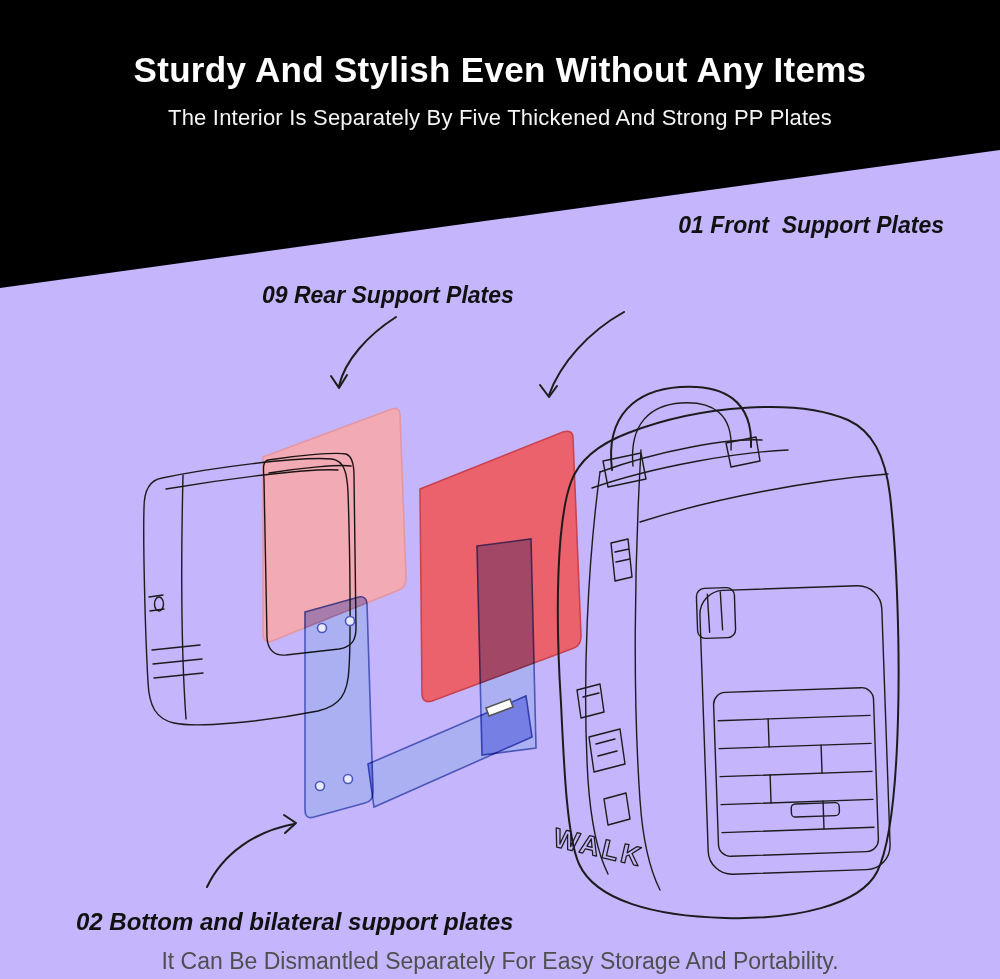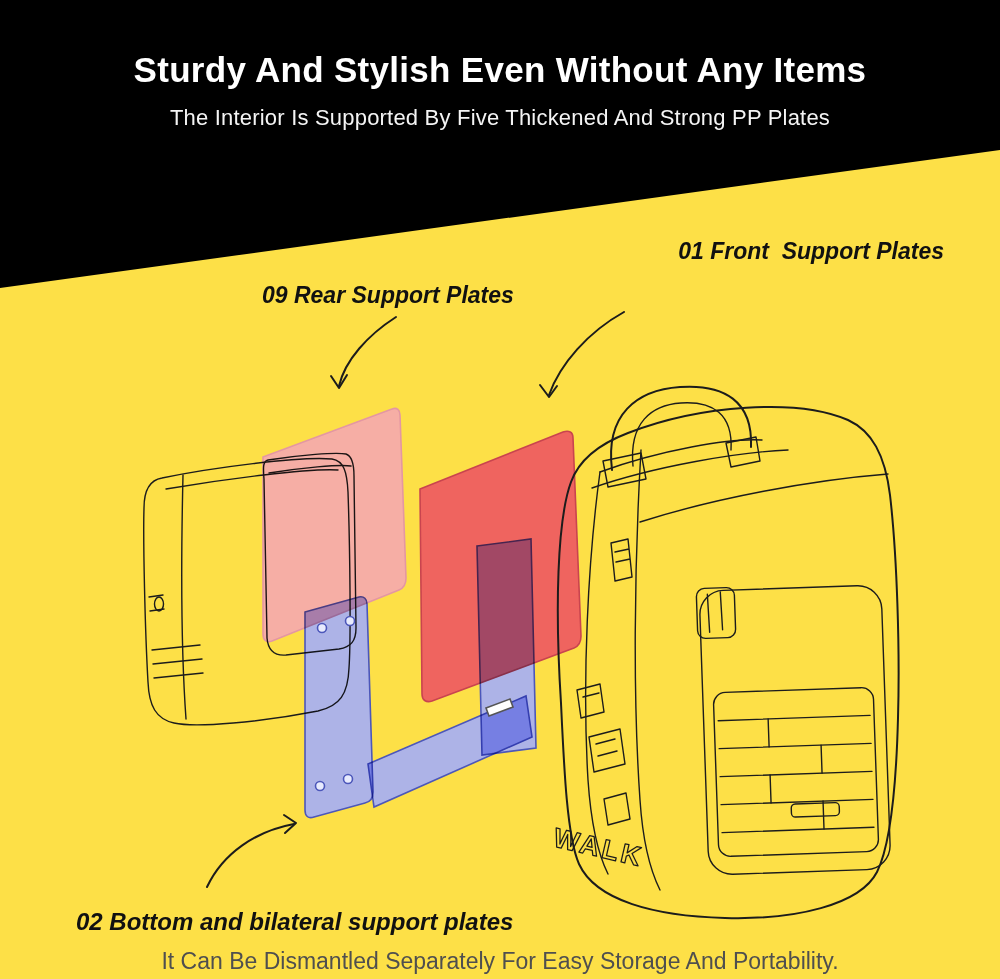--- a/index.html
+++ b/index.html
@@ -1,55 +1,55 @@
 <!DOCTYPE html>
 <html><head>
 <meta charset="utf-8">
 <style>
   html,body { margin:0; padding:0; background:#ffffff; }
   .page {
-    position:relative; width:1000px; height:979px; background:#fde047;
+    position:relative; width:1000px; height:979px; background:#c4b5fd;
     overflow:hidden; font-family:"Liberation Sans", sans-serif;
   }
   .banner {
     position:absolute; top:0; left:0; width:100%; height:288px;
     background:#000000; color:#ffffff; text-align:center;
     clip-path:polygon(0 0, 100% 0, 100% 150px, 0 288px);
   }
   .banner-title {
     padding-top:50px; font-size:35px; font-weight:700; letter-spacing:0.3px;
   }
   .banner-subtitle {
     margin-top:15px; font-size:22px; font-weight:400; color:#f4f4f4; letter-spacing:0.2px;
   }
   .label {
     position:absolute; font-style:italic; font-weight:700; font-size:23px;
     color:#111111; white-space:pre; z-index:3;
   }
-  #label-front  { top:238px; right:56px;margin-left:32px; }
+  #label-front  { top:212px; right:56px;margin-left:32px; }
   #label-rear   { top:282px; left:262px; }
   #label-bottom { top:908px; left:76px; font-size:24px; }
   .footer-caption {
     position:absolute; top:948px; left:0; width:100%; text-align:center;
     font-size:23px; color:#4f4f4f; z-index:3;
   }
   .illustration { position:absolute; top:0; left:0; z-index:2; }
   .mult { mix-blend-mode:multiply; }
   .sketch { fill:none; stroke-width:2; stroke-linecap:round; stroke-linejoin:round; }
   .thin   { stroke-width:1.4; }
   text.walk { font-weight:700; letter-spacing:3px; font-size:27px; }
 </style>
 </head>
 <body>
 
 <div class="page">
 
   <div class="banner">
     <div class="banner-title">Sturdy And Stylish Even Without Any Items</div>
-    <div class="banner-subtitle">The Interior Is Supported By Five Thickened And Strong PP Plates</div>
+    <div class="banner-subtitle">The Interior Is Separately By Five Thickened And Strong PP Plates</div>
   </div>
 
   <div id="label-front" class="label">01 Front  Support Plates</div>
   <div id="label-rear" class="label">09 Rear Support Plates</div>
   <div id="label-bottom" class="label">02 Bottom and bilateral support plates</div>
 
   <div class="footer-caption">It Can Be Dismantled Separately For Easy Storage And Portability.</div>
 
   <svg class="illustration" width="1000" height="979" viewBox="0 0 1000 979">
 

